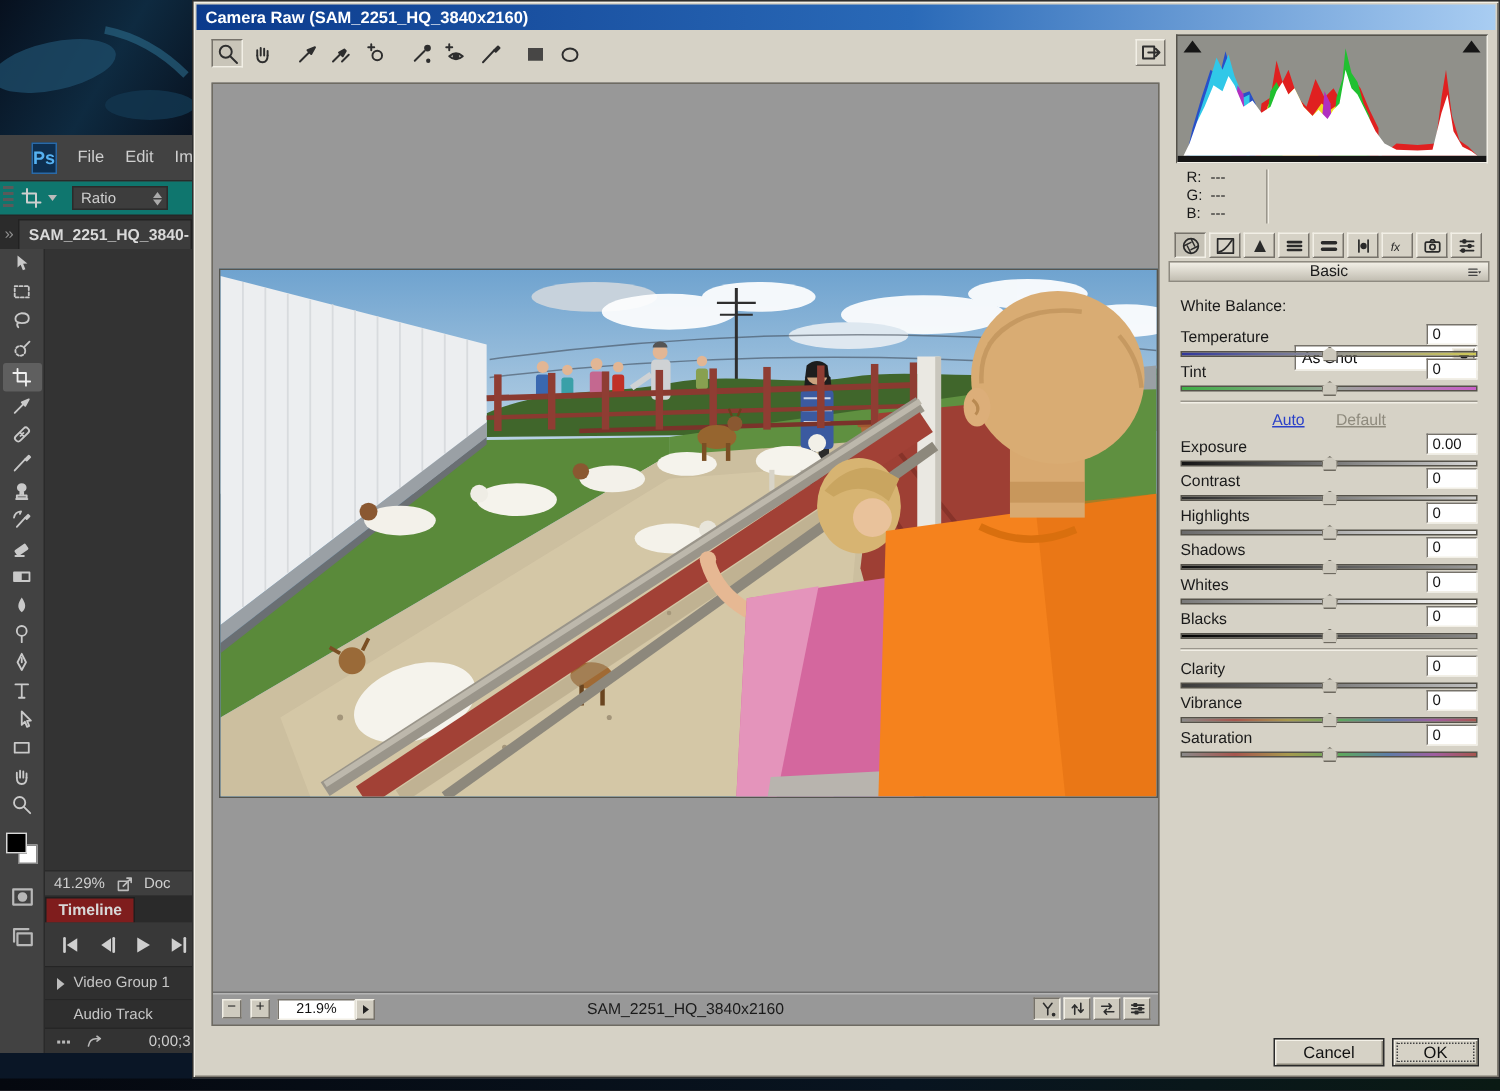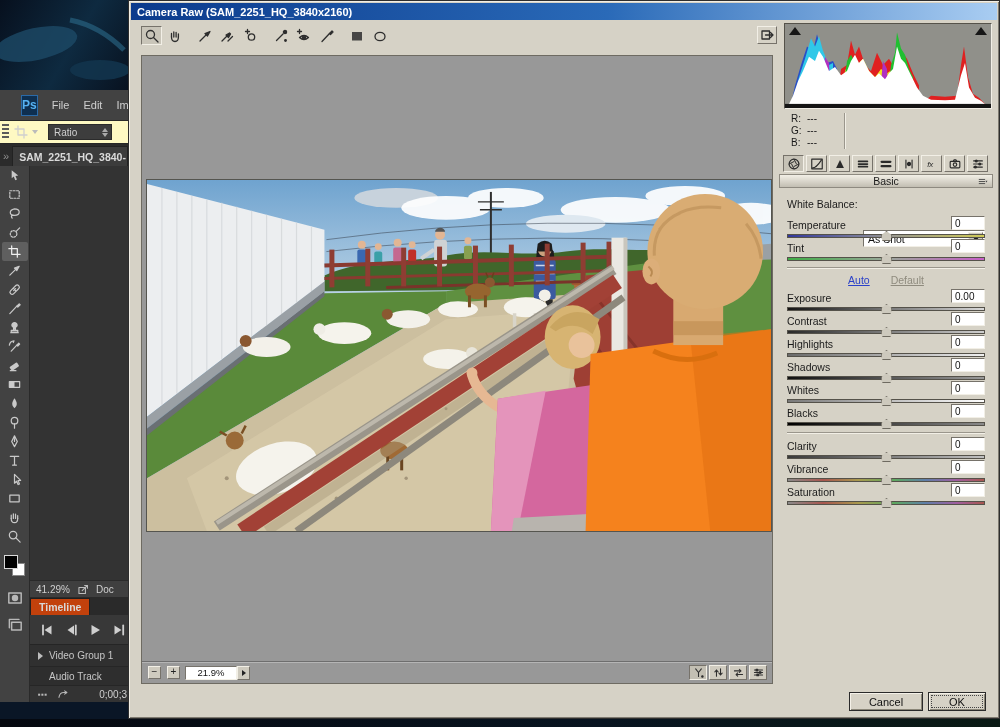--- a/index.html
+++ b/index.html
@@ -4,21 +4,21 @@
 <style>
   html,body{margin:0;padding:0;background:#000;}
   *{box-sizing:border-box;font-family:"Liberation Sans","DejaVu Sans",sans-serif;}
   .screen{position:relative;width:1000px;height:727px;overflow:hidden;background:#0a1626;user-select:none;}
   
   .ps{position:absolute;left:0;top:0;width:128px;height:727px;background:#353535;}
   .wallpaper{position:absolute;left:0;top:0;width:128px;height:90px;background:linear-gradient(120deg,#07101e,#0e2a40 55%,#081220);}
   .menubar{position:absolute;left:0;top:90px;width:128px;height:31px;background:#424242;display:flex;align-items:center;border-bottom:1px solid #2a2a2a;}
   .pslogo{width:23px;height:21px;margin-left:21px;background:#0e2f50;border:1px solid #2a6aa8;color:#56b2f2;font-size:12px;font-weight:bold;display:flex;align-items:center;justify-content:center;}
   .menu{color:#cfcfcf;font-size:11px;margin-left:14px;}
-  .optbar{position:absolute;left:0;top:121px;width:128px;height:23px;background:#fef9c3;border-bottom:1px solid #262626;display:flex;align-items:center;}
+  .optbar{position:absolute;left:0;top:121px;width:128px;height:23px;background:#0f766e;border-bottom:1px solid #262626;display:flex;align-items:center;}
   .grip{width:7px;height:16px;margin-left:2px;background:repeating-linear-gradient(to bottom,#5a5a5a 0 2px,transparent 2px 4px);}
   .opticon{width:16px;height:16px;color:#cfcfcf;margin-left:4px;}
   .dn{width:0;height:0;border-left:3px solid transparent;border-right:3px solid transparent;border-top:4px solid #bbb;margin-left:3px;}
   .ratio{margin-left:10px;width:64px;height:16px;background:#3d3d3d;border:1px solid #2b2b2b;color:#cfcfcf;font-size:10px;display:flex;align-items:center;padding-left:5px;position:relative;}
   .updown{position:absolute;right:3px;top:3px;}
   .updown i{display:block;width:0;height:0;border-left:3px solid transparent;border-right:3px solid transparent;}
   .updown i.u{border-bottom:4px solid #aaa;margin-bottom:1px;}
   .updown i.d{border-top:4px solid #aaa;}
   .tabstrip{position:absolute;left:0;top:144px;width:128px;height:22px;background:#2b2b2b;display:flex;align-items:flex-end;}
   .chev{color:#8f8f8f;font-size:11px;margin:0 3px 4px 3px;}
@@ -28,21 +28,21 @@
   .tool.sel{background:#5f5f5f;border-radius:2px;color:#f0f0f0;}
   .tool svg{width:15px;height:15px;}
   .swatches{position:relative;width:26px;height:26px;margin:8px auto 0;}
   .sw-b{position:absolute;left:2px;top:1px;width:14px;height:14px;background:#000;border:1px solid #d8d8d8;z-index:2;}
   .sw-w{position:absolute;left:10px;top:9px;width:13px;height:13px;background:#fff;border:1px solid #888;}
   .railicon{width:18px;height:18px;margin:9px auto 0;color:#b8b8b8;}
   .canvasbg{position:absolute;left:30px;top:166px;width:98px;height:414px;background:#333333;}
   .statusbar{position:absolute;left:30px;top:580px;width:98px;height:17px;background:#3f3f3f;border-top:1px solid #2a2a2a;display:flex;align-items:center;color:#cfcfcf;font-size:10px;overflow:hidden;}
   .statusbar .ic{width:14px;height:13px;margin:0 6px;color:#bdbdbd;flex:0 0 auto;}
   .tlrow{position:absolute;left:30px;top:597px;width:98px;height:18px;background:#2a2a2a;display:flex;align-items:flex-end;}
-  .tltab{height:17px;background:#c2410c;border:1px solid #1f1f1f;border-bottom:none;color:#d8d8d8;font-size:10.5px;font-weight:bold;padding:0 8px;display:flex;align-items:center;text-align:center;}
+  .tltab{height:17px;background:#7f1d1d;border:1px solid #1f1f1f;border-bottom:none;color:#d8d8d8;font-size:10.5px;font-weight:bold;padding:0 8px;display:flex;align-items:center;text-align:center;}
   .transport{position:absolute;left:30px;top:615px;width:98px;height:30px;background:#383838;border-bottom:1px solid #252525;display:flex;align-items:center;gap:6px;padding-left:8px;}
   .tbtn{width:18px;height:16px;color:#cfcfcf;}
   .trackrow{position:absolute;left:30px;width:98px;color:#c6c6c6;font-size:10px;display:flex;align-items:center;overflow:hidden;white-space:nowrap;}
   .tri-r{width:0;height:0;border-top:4px solid transparent;border-bottom:4px solid transparent;border-left:5px solid #bdbdbd;margin:0 6px 0 8px;flex:0 0 auto;}
   .minirow{position:absolute;left:30px;top:686px;width:98px;height:16px;background:#333;display:flex;align-items:center;color:#d0d0d0;font-size:10px;}
   .minirow .ic{width:14px;height:13px;margin-left:6px;color:#b8b8b8;flex:0 0 auto;}
   .timecode{margin-left:auto;padding-right:1px;}
   .deskstrip{position:absolute;left:0;top:719px;width:1000px;height:8px;background:linear-gradient(90deg,#05080f,#081420 60%,#0a1a14);z-index:5;}
   .deskleft{position:absolute;left:0;top:702px;width:128px;height:25px;background:#0a1626;}
   
@@ -542,20 +542,21 @@
             <path d="M503 87 q6 5 2 10" stroke="#b98a52" stroke-width="2" fill="none"></path>
         </svg>
       </div>
       <div class="pvfooter">
         <div class="zbtn">−</div>
         <div class="zbtn">+</div>
         <div class="zfield">21.9%</div>
         <div class="zarrow">
             <i></i>
           </div>
+        <div class="pvfile">SAM_2251_HQ_3840x2160</div>
         <div class="pvicons">
           <div class="pvic sel">
               <svg viewBox="0 0 16 16" width="100%" height="100%" fill="none" stroke="currentColor" stroke-width="1.3" stroke-linecap="round" stroke-linejoin="round">
                 <path d="M4.5 3.5 L8 8 L11.5 3.5 M8 8 V13"></path>
                 <circle cx="12.8" cy="12.8" r=".9" fill="currentColor"></circle>
               </svg>
             </div>
           <div class="pvic">
               <svg viewBox="0 0 16 16" width="100%" height="100%" fill="none" stroke="currentColor" stroke-width="1.3" stroke-linecap="round" stroke-linejoin="round">
                 <path d="M5.5 12.5 V5 M5.5 5 l-2 2.2 M5.5 5 l2 2.2 M10.5 3.5 V11 M10.5 11 l-2-2.2 M10.5 11 l2-2.2"></path>

